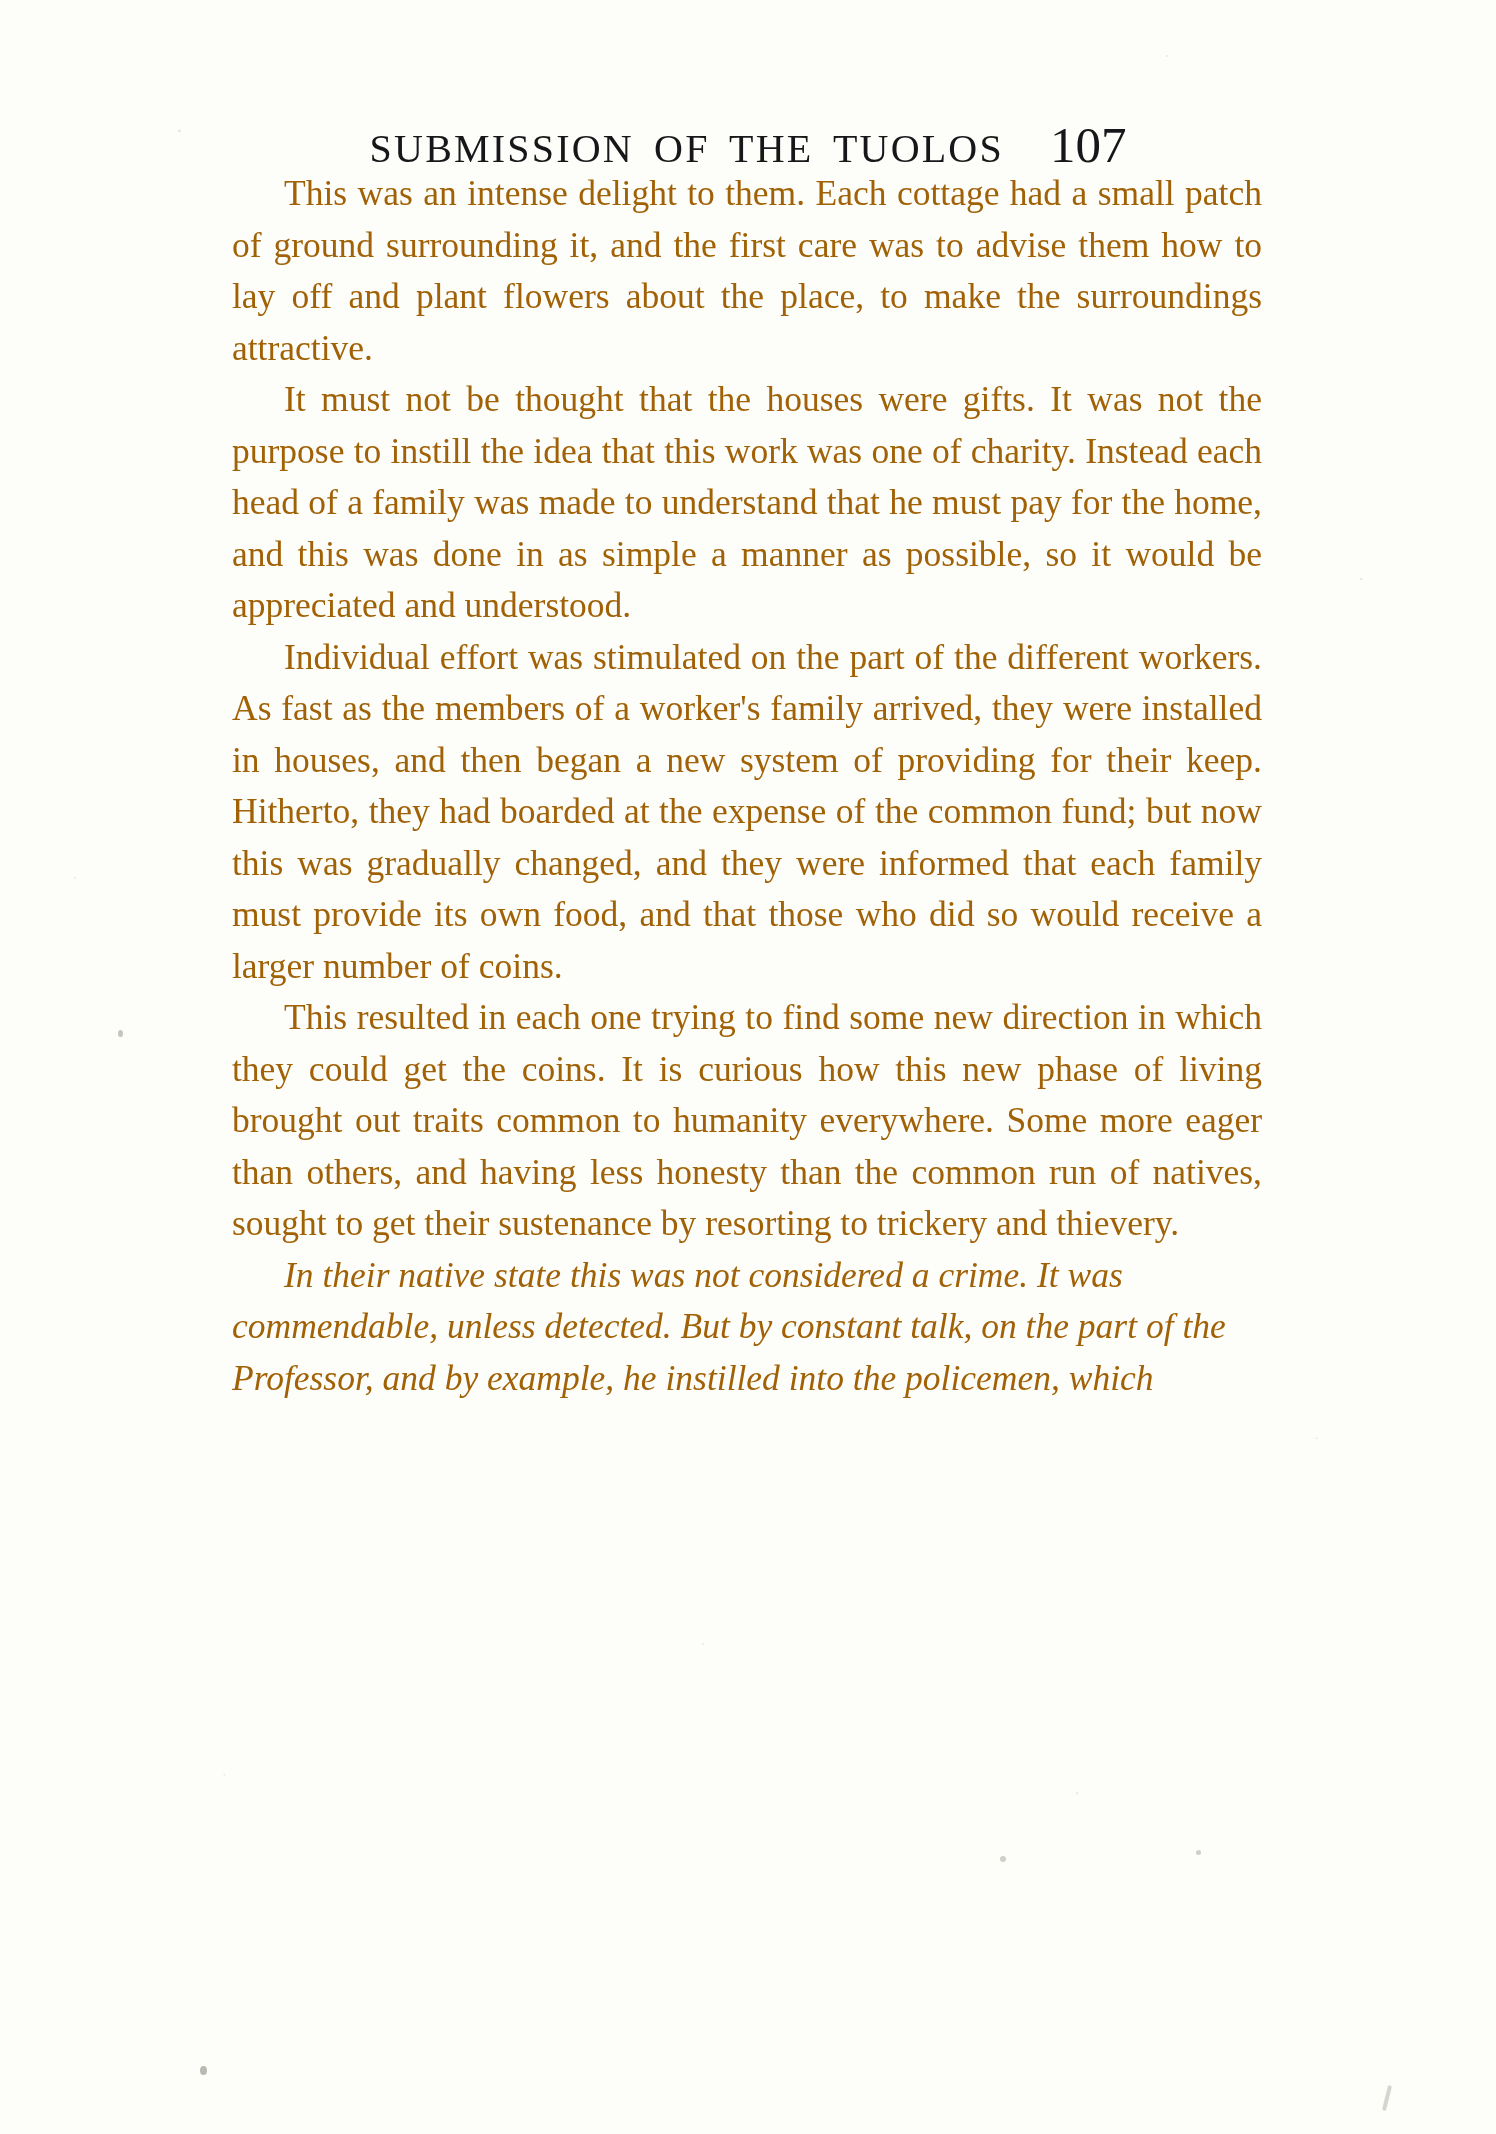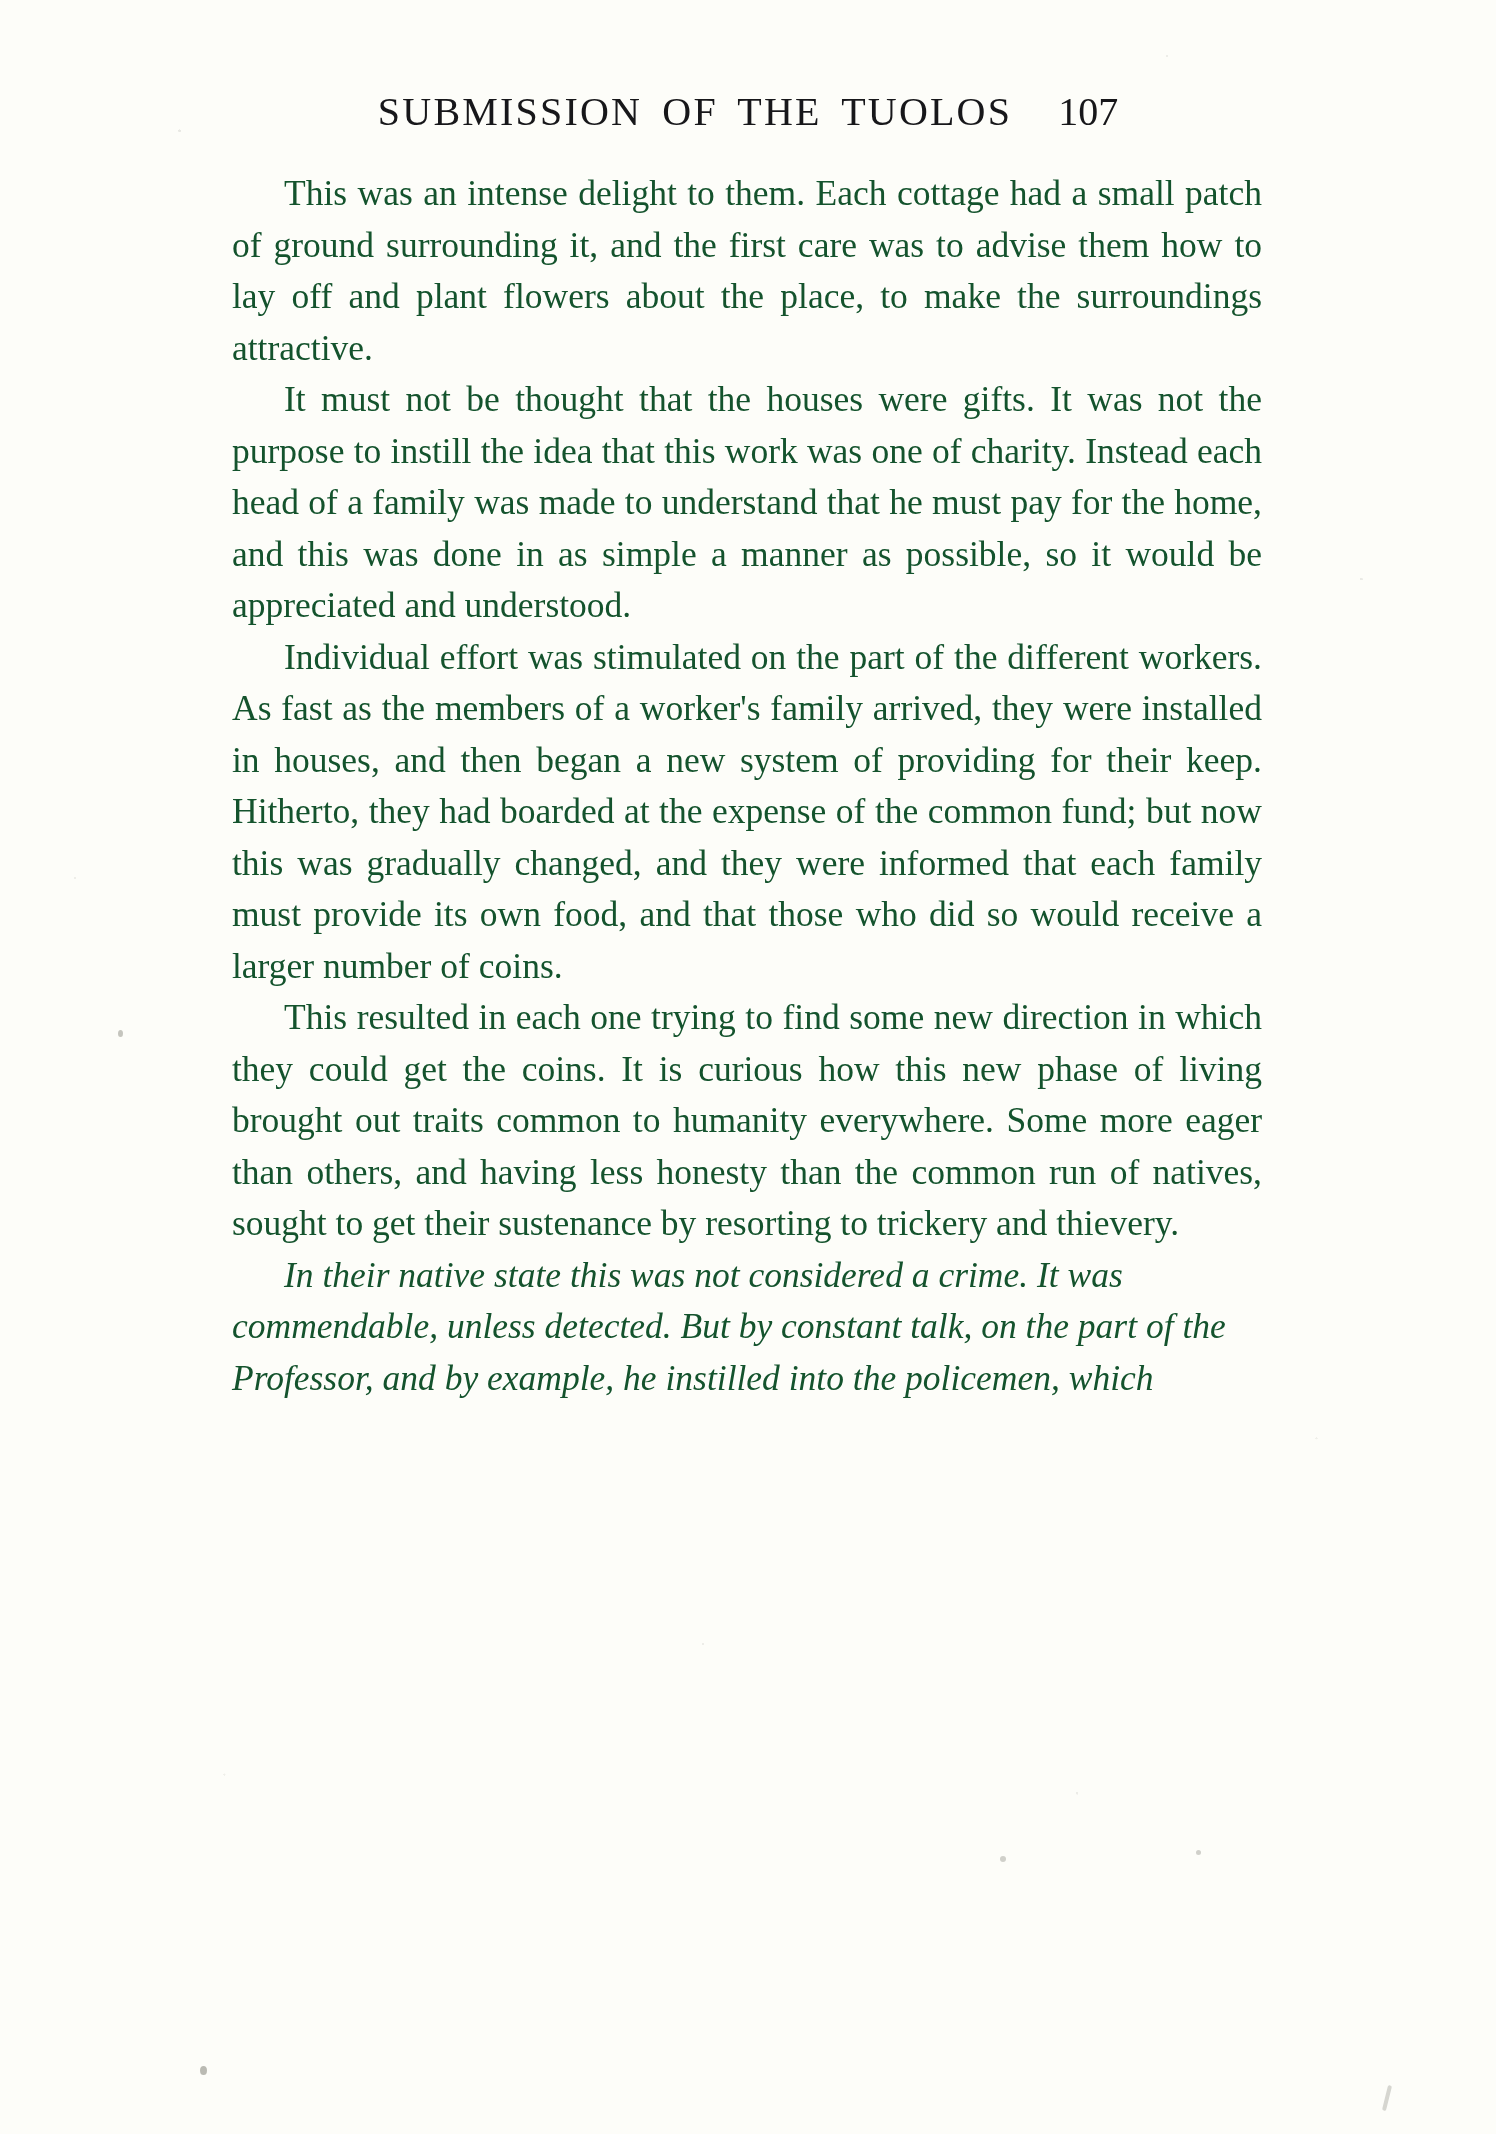--- a/index.html
+++ b/index.html
@@ -50,33 +50,34 @@
     align-items: baseline;
     justify-content: center;
   }
   .running-head {
     font-size: 40px;
     letter-spacing: 2.2px;
     word-spacing: 8px;
     color: #17171a;
   }
   .page-number {
-    font-size: 40px;
+    font-size: 51px;
     margin-left: 46px;
     color: #17171a;
+    margin-top: 28px;
   }
   .body-text {
     position: absolute;
     left: 232px;
     top: 168px;
     width: 1030px;
     font-size: 35.5px;
     line-height: 51.5px;
     text-align: justify;
-    color: #14532d;
+    color: #a16207;
   }
   .body-text p {
     margin: 0;
     text-indent: 52px;
     text-align: justify;
   }
   .body-text p:last-child {
     text-align: left;
     font-style: italic;
   }

